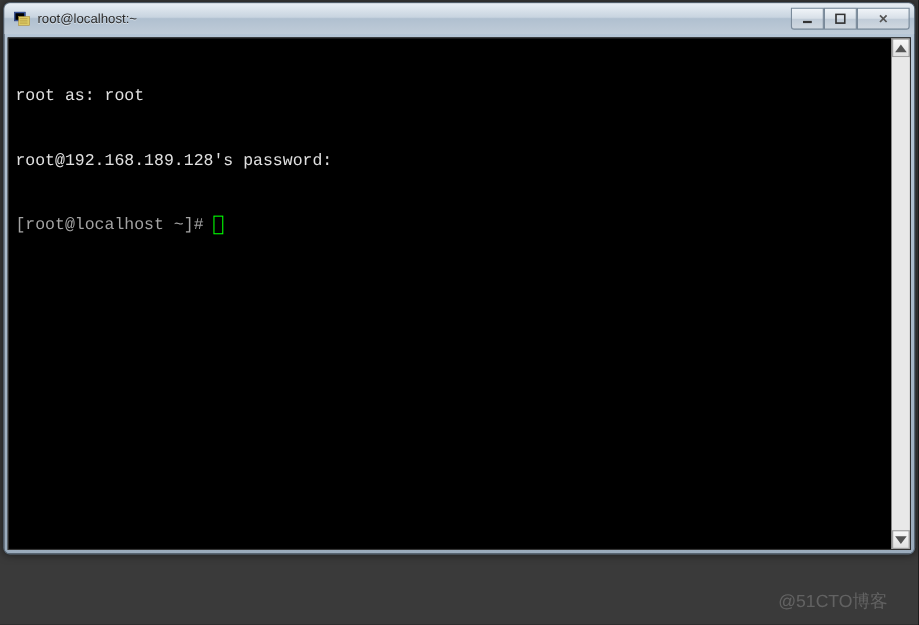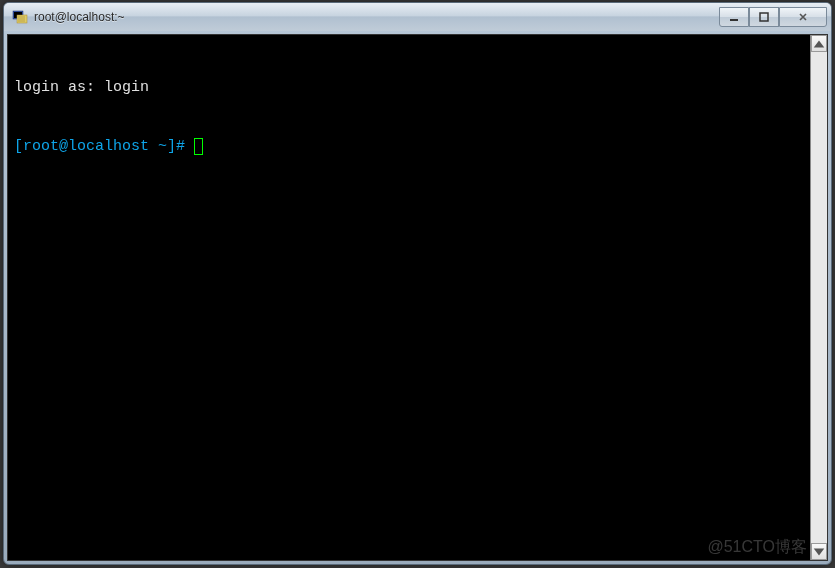--- a/index.html
+++ b/index.html
@@ -9,21 +9,21 @@
       background: #3a3a3a;
       font-family: "Segoe UI", Tahoma, sans-serif;
       position: relative;
       overflow: hidden;
     }
     .window {
       position: absolute;
       left: 3px;
       top: 2px;
       width: 829px;
-      height: 563px;
+      height: 502px;
       background: linear-gradient(to bottom, #b8c8d8 0%, #9aabbc 100%);
       border: 1px solid #5a6a7a;
       border-radius: 6px;
       box-shadow: 0 0 8px rgba(0,0,0,0.5);
       display: flex;
       flex-direction: column;
     }
     .titlebar {
       height: 28px;
       display: flex;
@@ -92,21 +92,21 @@
       flex: 1;
       padding: 4px 6px;
       font-family: "Consolas", "Courier New", monospace;
       font-size: 15px;
       line-height: 1.3;
       color: #e0e0e0;
       white-space: pre;
       overflow: hidden;
     }
     .term-line { min-height: 1.3em; }
-    .green { color: #0ea5e9; }
+    .green { color: #a3a3a3; }
     .cursor-block {
       display: inline-block;
       width: 9px;
       height: 17px;
       border: 1px solid #00ff00;
       vertical-align: text-bottom;
       margin-left: 0px;
     }
     .scrollbar {
       width: 17px;
@@ -166,21 +166,22 @@
       </div>
       <div class="win-btn close-real">
         <svg viewBox="0 0 10 10">
             <path d="M2 2 L8 8 M8 2 L2 8" stroke="#555" stroke-width="1.6"></path>
           </svg>
       </div>
     </div>
   </div>
   <div class="terminal-wrap">
     <div class="terminal">
-      <div class="term-line"><span>login as: </span><span>login</span></div>
+      <div class="term-line"><span>root as: </span><span>root</span></div>
+      <div class="term-line"><span>root@192.168.189.128's password:</span></div>
       <div class="term-line green"><span>[root@localhost ~]# </span><span class="cursor-block"></span></div>
     </div>
     <div class="scrollbar">
       <div class="sb-btn">
         <svg viewBox="0 0 8 8">
             <path d="M4 2 L7 6 L1 6 Z" fill="#555"></path>
           </svg>
       </div>
       <div class="sb-track"></div>
       <div class="sb-btn">

